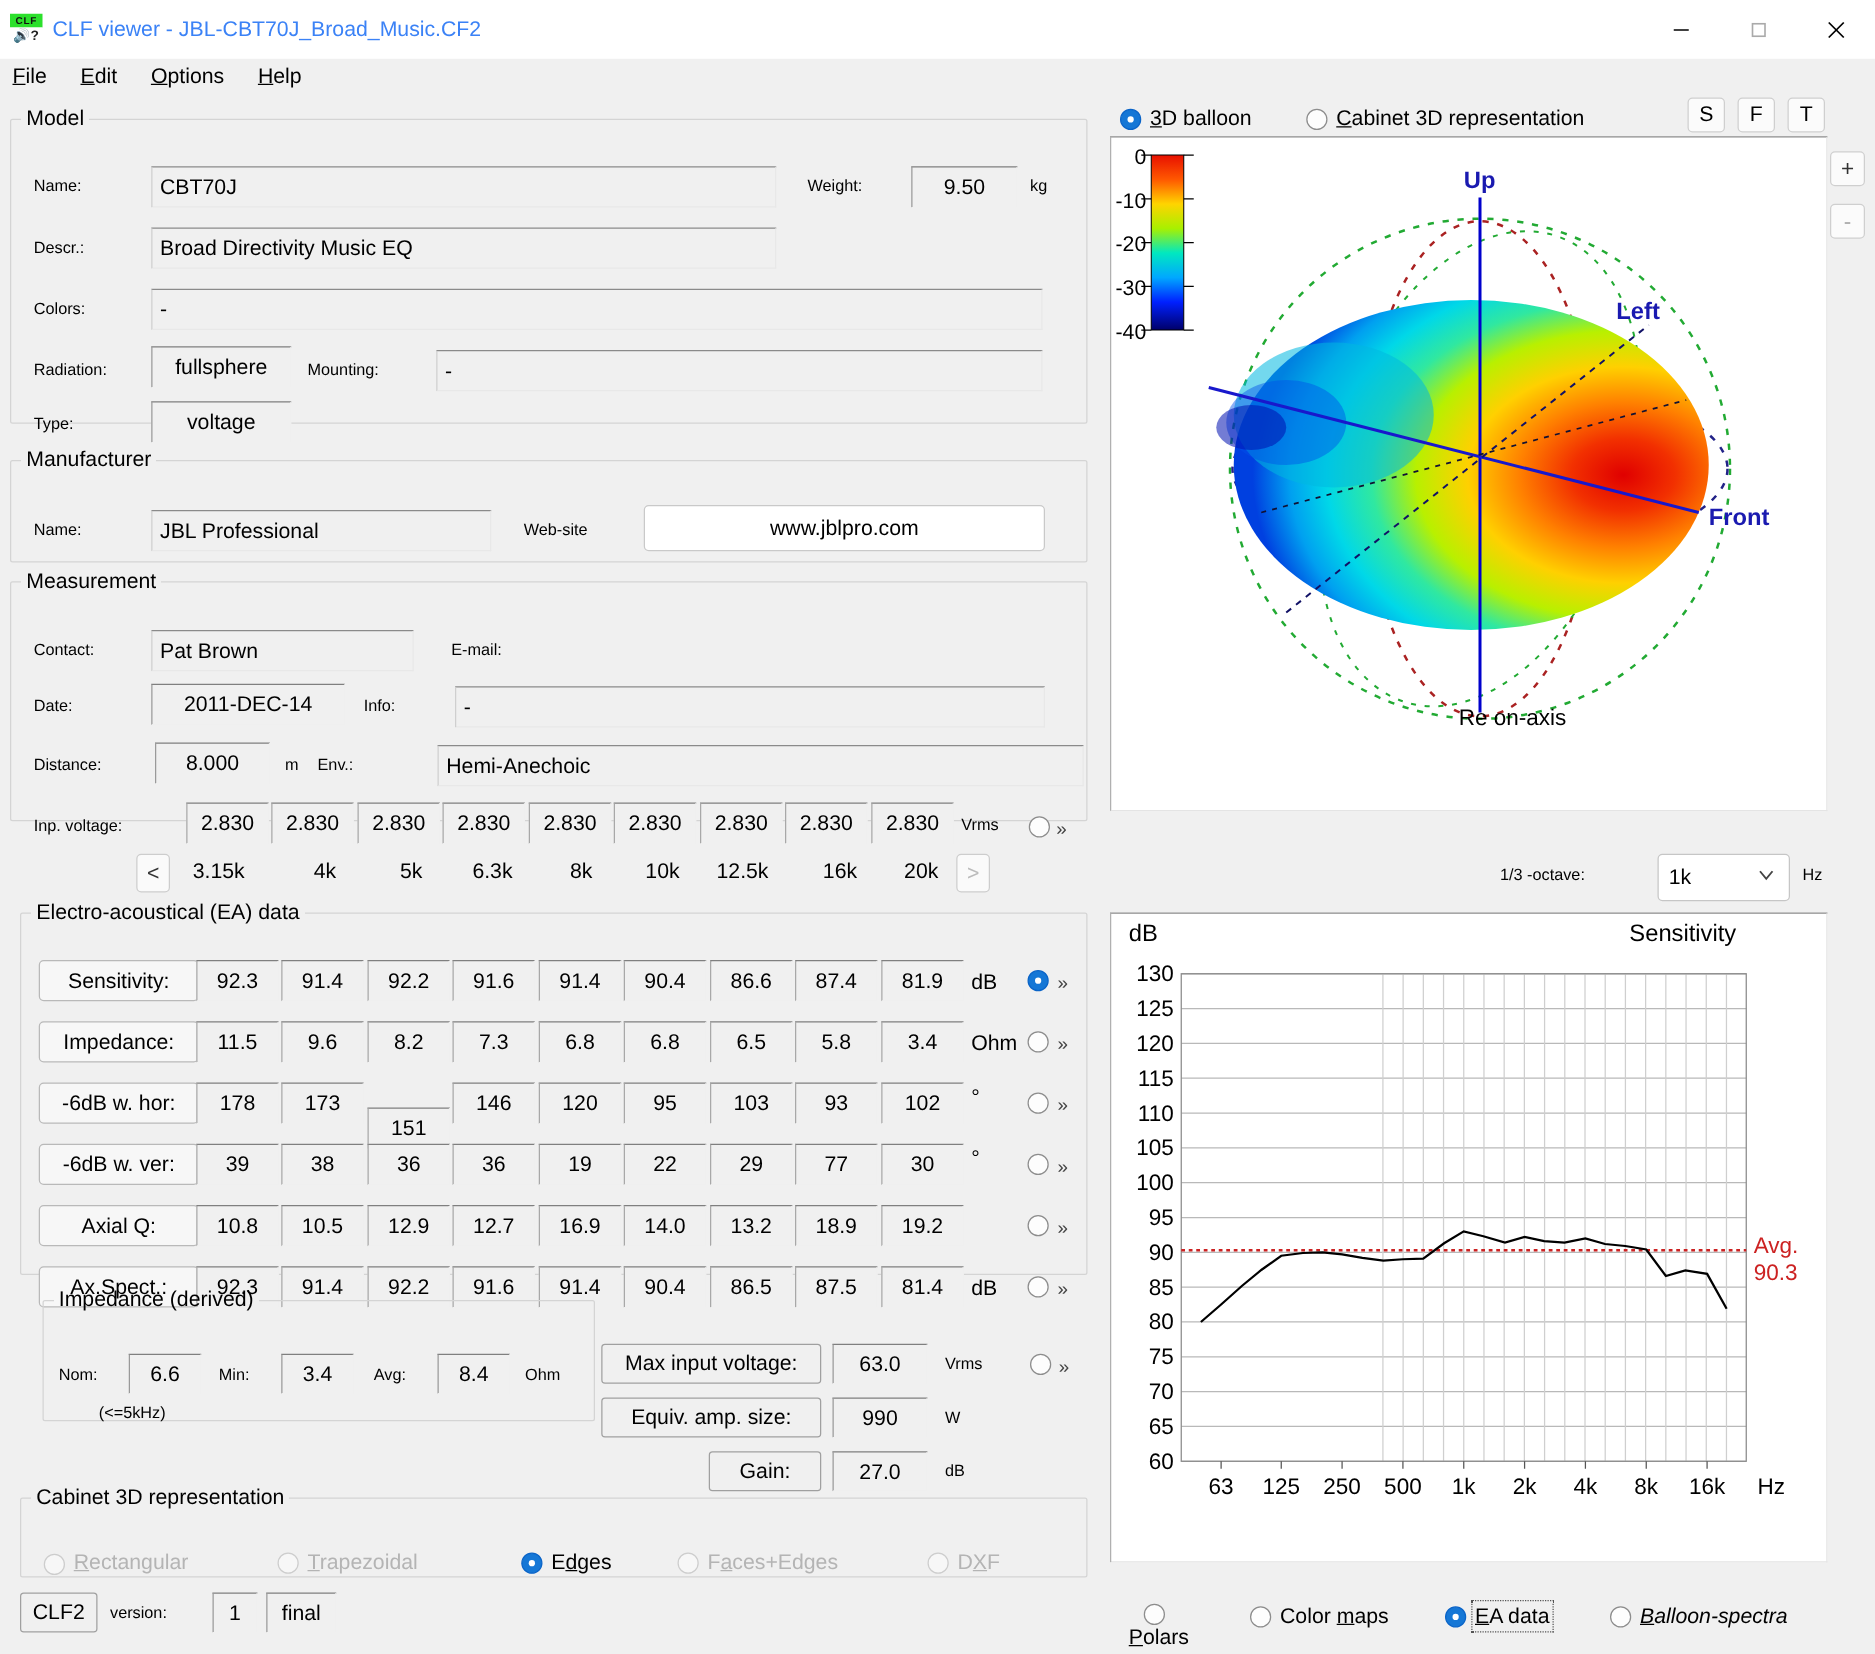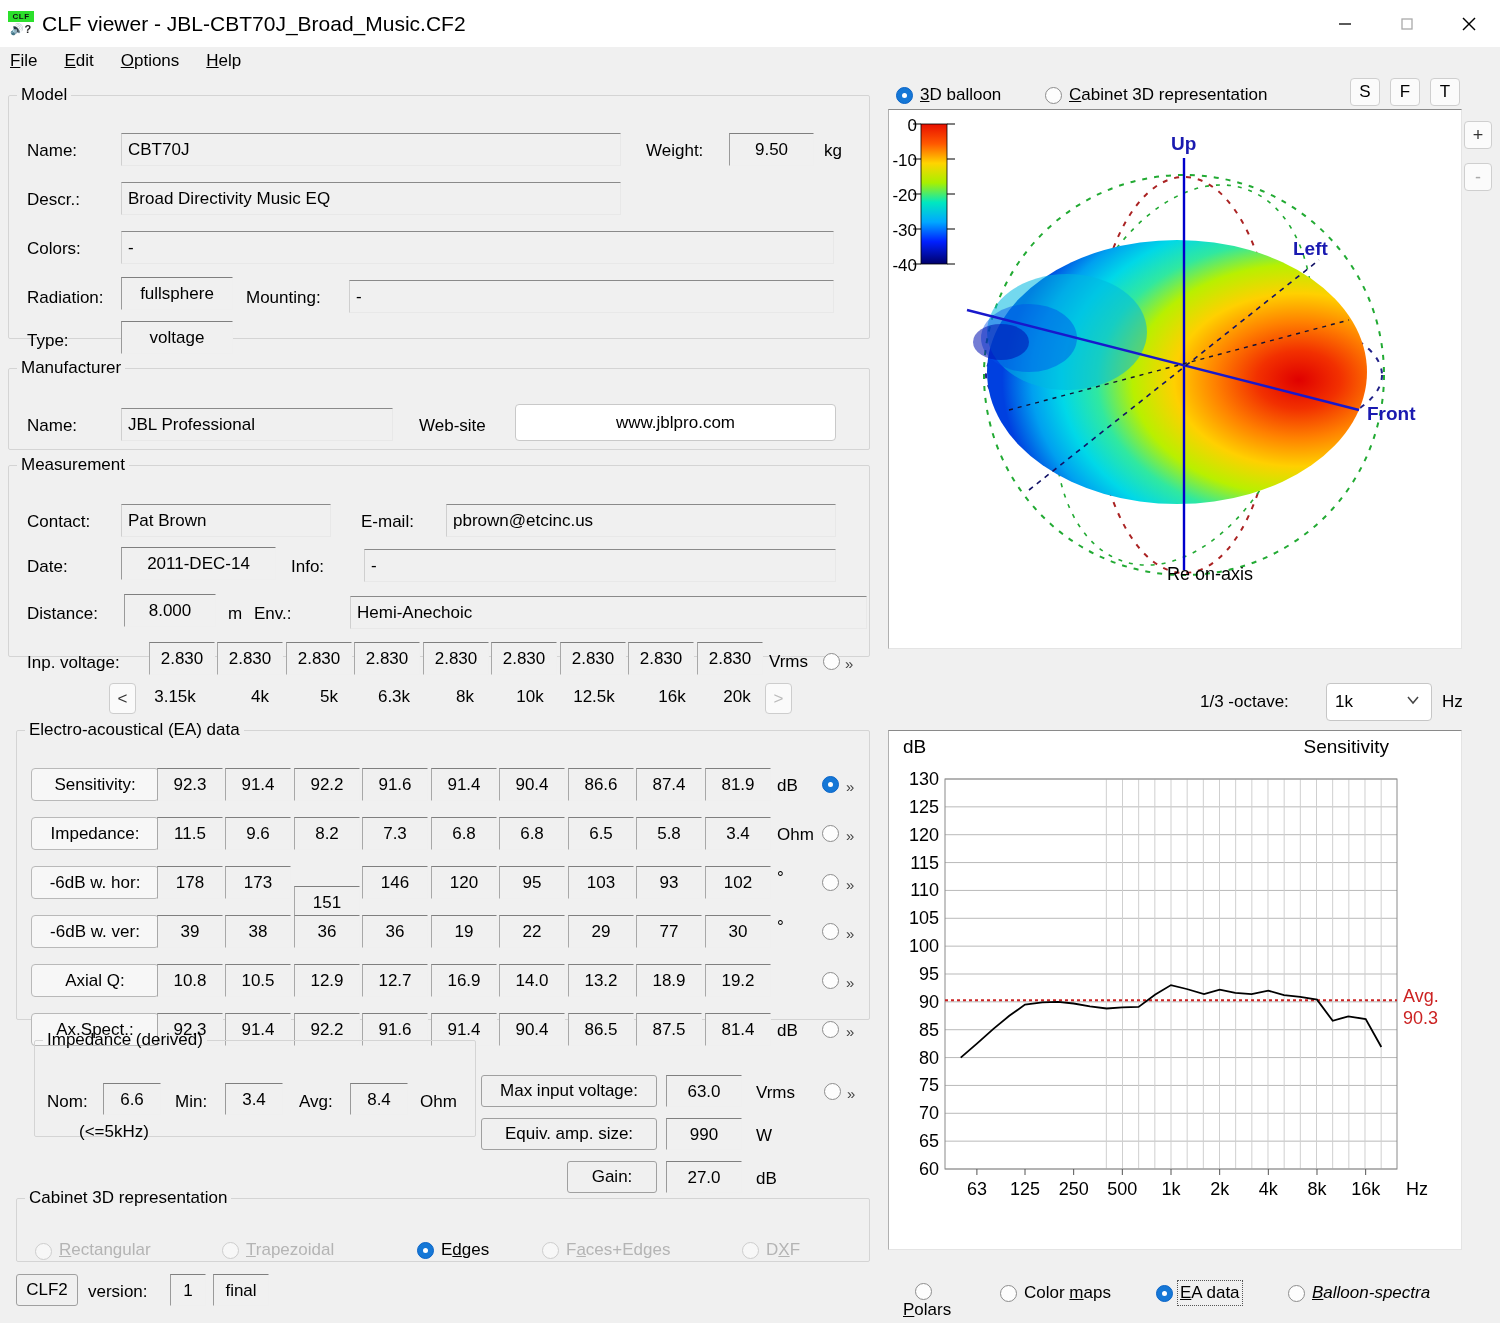--- a/index.html
+++ b/index.html
@@ -22,40 +22,40 @@
   }
   #app-icon .clf{
     position:absolute;left:0;top:0;width:26px;height:11px;background:#2ce02c;
     font-size:8px;font-weight:bold;color:#111;text-align:center;line-height:11px;
     letter-spacing:.5px;
   }
   #app-icon .spk{
     position:absolute;left:0;top:11px;width:26px;height:15px;background:#fff;
     font-size:11px;color:#222;line-height:15px;text-align:center;font-weight:bold;
   }
-  #title-text{font-size:21px;color:#000000;white-space:nowrap;}
+  #title-text{font-size:17px;color:#3b82f6;white-space:nowrap;}
   #win-buttons{position:absolute;right:0;top:0;height:47px;display:flex;}
   .winbtn{width:62px;height:47px;display:flex;align-items:center;justify-content:center;}
   .winbtn svg{display:block;}
   
   #menubar{height:28px;display:flex;align-items:center;padding-left:10px;background:#f0f0f0;}
   .menu-item{font-size:17px;margin-right:27px;color:#000;}
   .menu-item u{text-decoration:underline;}
   
   #content{position:absolute;left:0;top:75px;width:1500px;height:1248px;}
   #leftpane{position:absolute;left:8px;top:0;width:872px;height:1240px;}
   #rightpane{position:absolute;left:888px;top:0;width:604px;height:1240px;}
 
   fieldset{
     border:1px solid #d4d4d4;border-radius:2px;margin:0;padding:0;
     position:absolute;background:transparent;
   }
   fieldset>legend{font-size:17px;padding:0 4px;margin-left:8px;color:#000;}
 
-  .lbl{font-size:17px;color:#000;position:absolute;white-space:nowrap;}
+  .lbl{font-size:13px;color:#000;position:absolute;white-space:nowrap;}
 
   
   .field{
     position:absolute;background:#f0f0f0;
     border-top:1px solid #8a8a8a;border-left:1px solid #cfcfcf;
     border-right:1px solid #e8e8e8;border-bottom:1px solid #e8e8e8;
     box-sizing:border-box;font-size:17px;line-height:1;
     display:flex;align-items:center;padding-left:6px;color:#000;
     white-space:nowrap;overflow:hidden;
   }
@@ -218,21 +218,20 @@
     <div class="field" style="left:112px;top:30px;width:272px;height:33px;">JBL Professional</div>
     <div class="lbl" style="left:410px;top:38px;">Web-site</div>
     <div class="field white center" style="left:506px;top:26px;width:321px;height:37px;">www.jblpro.com</div>
   </fieldset>
 
   <fieldset style="left:0;top:380px;width:860px;height:200px;">
     <legend>Measurement</legend>
     <div class="lbl" style="left:18px;top:37px;">Contact:</div>
     <div class="field" style="left:112px;top:29px;width:210px;height:33px;">Pat Brown</div>
     <div class="lbl" style="left:352px;top:37px;">E-mail:</div>
-    <div class="field" style="left:437px;top:29px;width:390px;height:33px;">pbrown@etcinc.us</div>
 
     <div class="lbl" style="left:18px;top:82px;">Date:</div>
     <div class="field raised center" style="left:112px;top:72px;width:155px;height:33px;">2011-DEC-14</div>
     <div class="lbl" style="left:282px;top:82px;">Info:</div>
     <div class="field" style="left:355px;top:74px;width:472px;height:33px;">-</div>
 
     <div class="lbl" style="left:18px;top:129px;">Distance:</div>
     <div class="field raised center" style="left:115px;top:119px;width:92px;height:33px;">8.000</div>
     <div class="lbl" style="left:219px;top:129px;">m</div>
     <div class="lbl" style="left:245px;top:129px;">Env.:</div>

